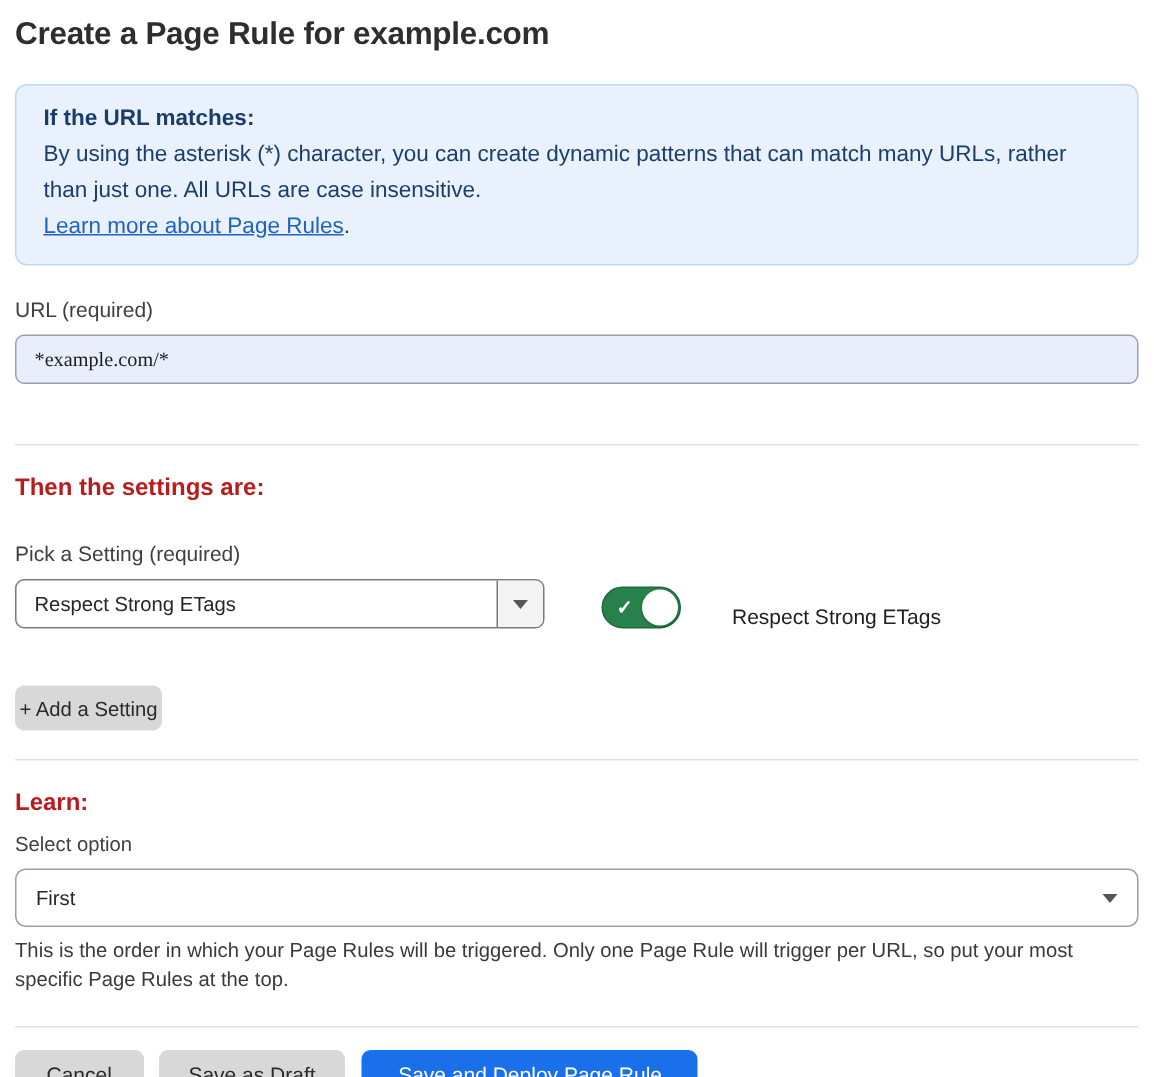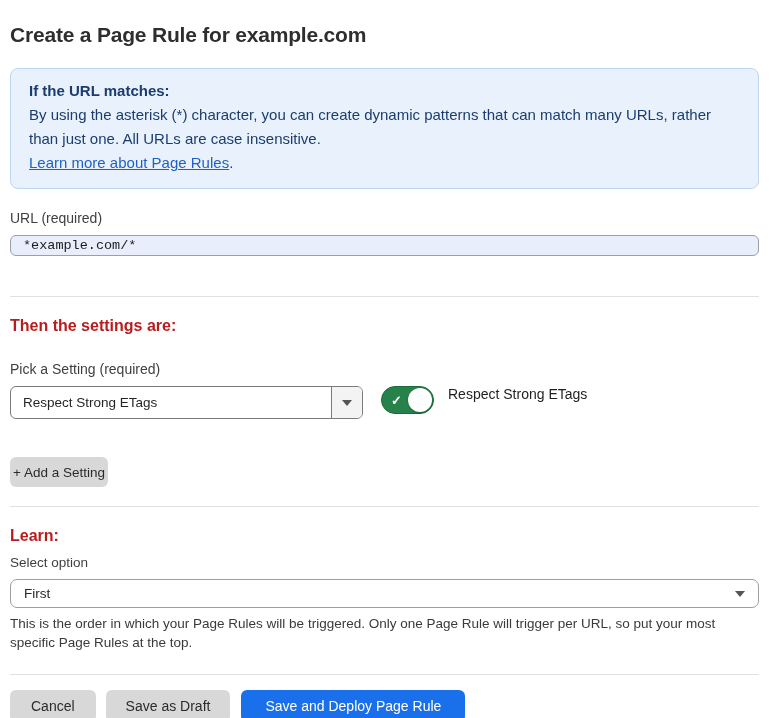--- a/index.html
+++ b/index.html
@@ -1,21 +1,21 @@
 <!DOCTYPE html>
 <html><head>
 <meta charset="utf-8">
 <style>
   * { margin: 0; padding: 0; box-sizing: border-box; }
   html, body { width: 769px; height: 718px; background: #ffffff; overflow: hidden; }
   body { font-family: "Liberation Sans", sans-serif; color: #222; }
   .container { padding: 0 10px; }
 
   .page-title {
-    margin-top: 23px;
+    margin-top: 11px;
     font-size: 21px;
     font-weight: 700;
     color: #2e2e2e;
     letter-spacing: -0.2px;
   }
 
   .info-box {
     margin-top: 21px;
     background: #e9f2fc;
     border: 1px solid #bcd7f1;
@@ -34,26 +34,26 @@
 
   .field-label {
     font-size: 14px;
     color: #3f3f3f;
     margin-top: 21px;
     margin-bottom: 9px;
   }
 
   .url-input {
     width: 100%;
-    height: 21px;
+    height: 33px;
     background: #e8eefb;
     border: 1px solid #97a0ab;
     border-radius: 6px;
     padding: 0 12px;
-    font-family: Liberation Mono, monospace;
+    font-family: Liberation Serif, serif;
     font-size: 13.5px;
     color: #1c1c1c;
     outline: none;
   }
 
   .divider {
     border: none;
     border-top: 1px solid #e1e1e1;
     margin: 0;
   }
@@ -66,21 +66,22 @@
     font-size: 16px;
     font-weight: 700;
     color: #b91c1c;
   }
 
   .setting-label { margin-top: 26px; }
 
   .setting-row {
     margin-top: 0;
     display: flex;
-    align-items: flex-start;
+    align-items: flex-end;
+    gap: 20px;
   }
 
   .combobox {
     width: 353px;
     height: 33px;
     border: 1px solid #7b7b7b;
     border-radius: 6px;
     display: flex;
     align-items: stretch;
     background: #ffffff;
@@ -159,21 +160,21 @@
     cursor: pointer;
     height: 30px;
     padding: 0 3px;
   }
   .btn-grey { background: #d8d8d8; color: #2b2b2b; }
   .add-setting-btn { margin-top: 38px; }
 
   .select-box {
     margin-top: 9px;
     width: 100%;
-    height: 29px;
+    height: 39px;
     border: 1px solid #9aa0a6;
     border-radius: 7px;
     background: #ffffff;
     display: flex;
     align-items: center;
     justify-content: space-between;
     padding: 0 13px;
     font-size: 13.5px;
     color: #262626;
     cursor: pointer;

